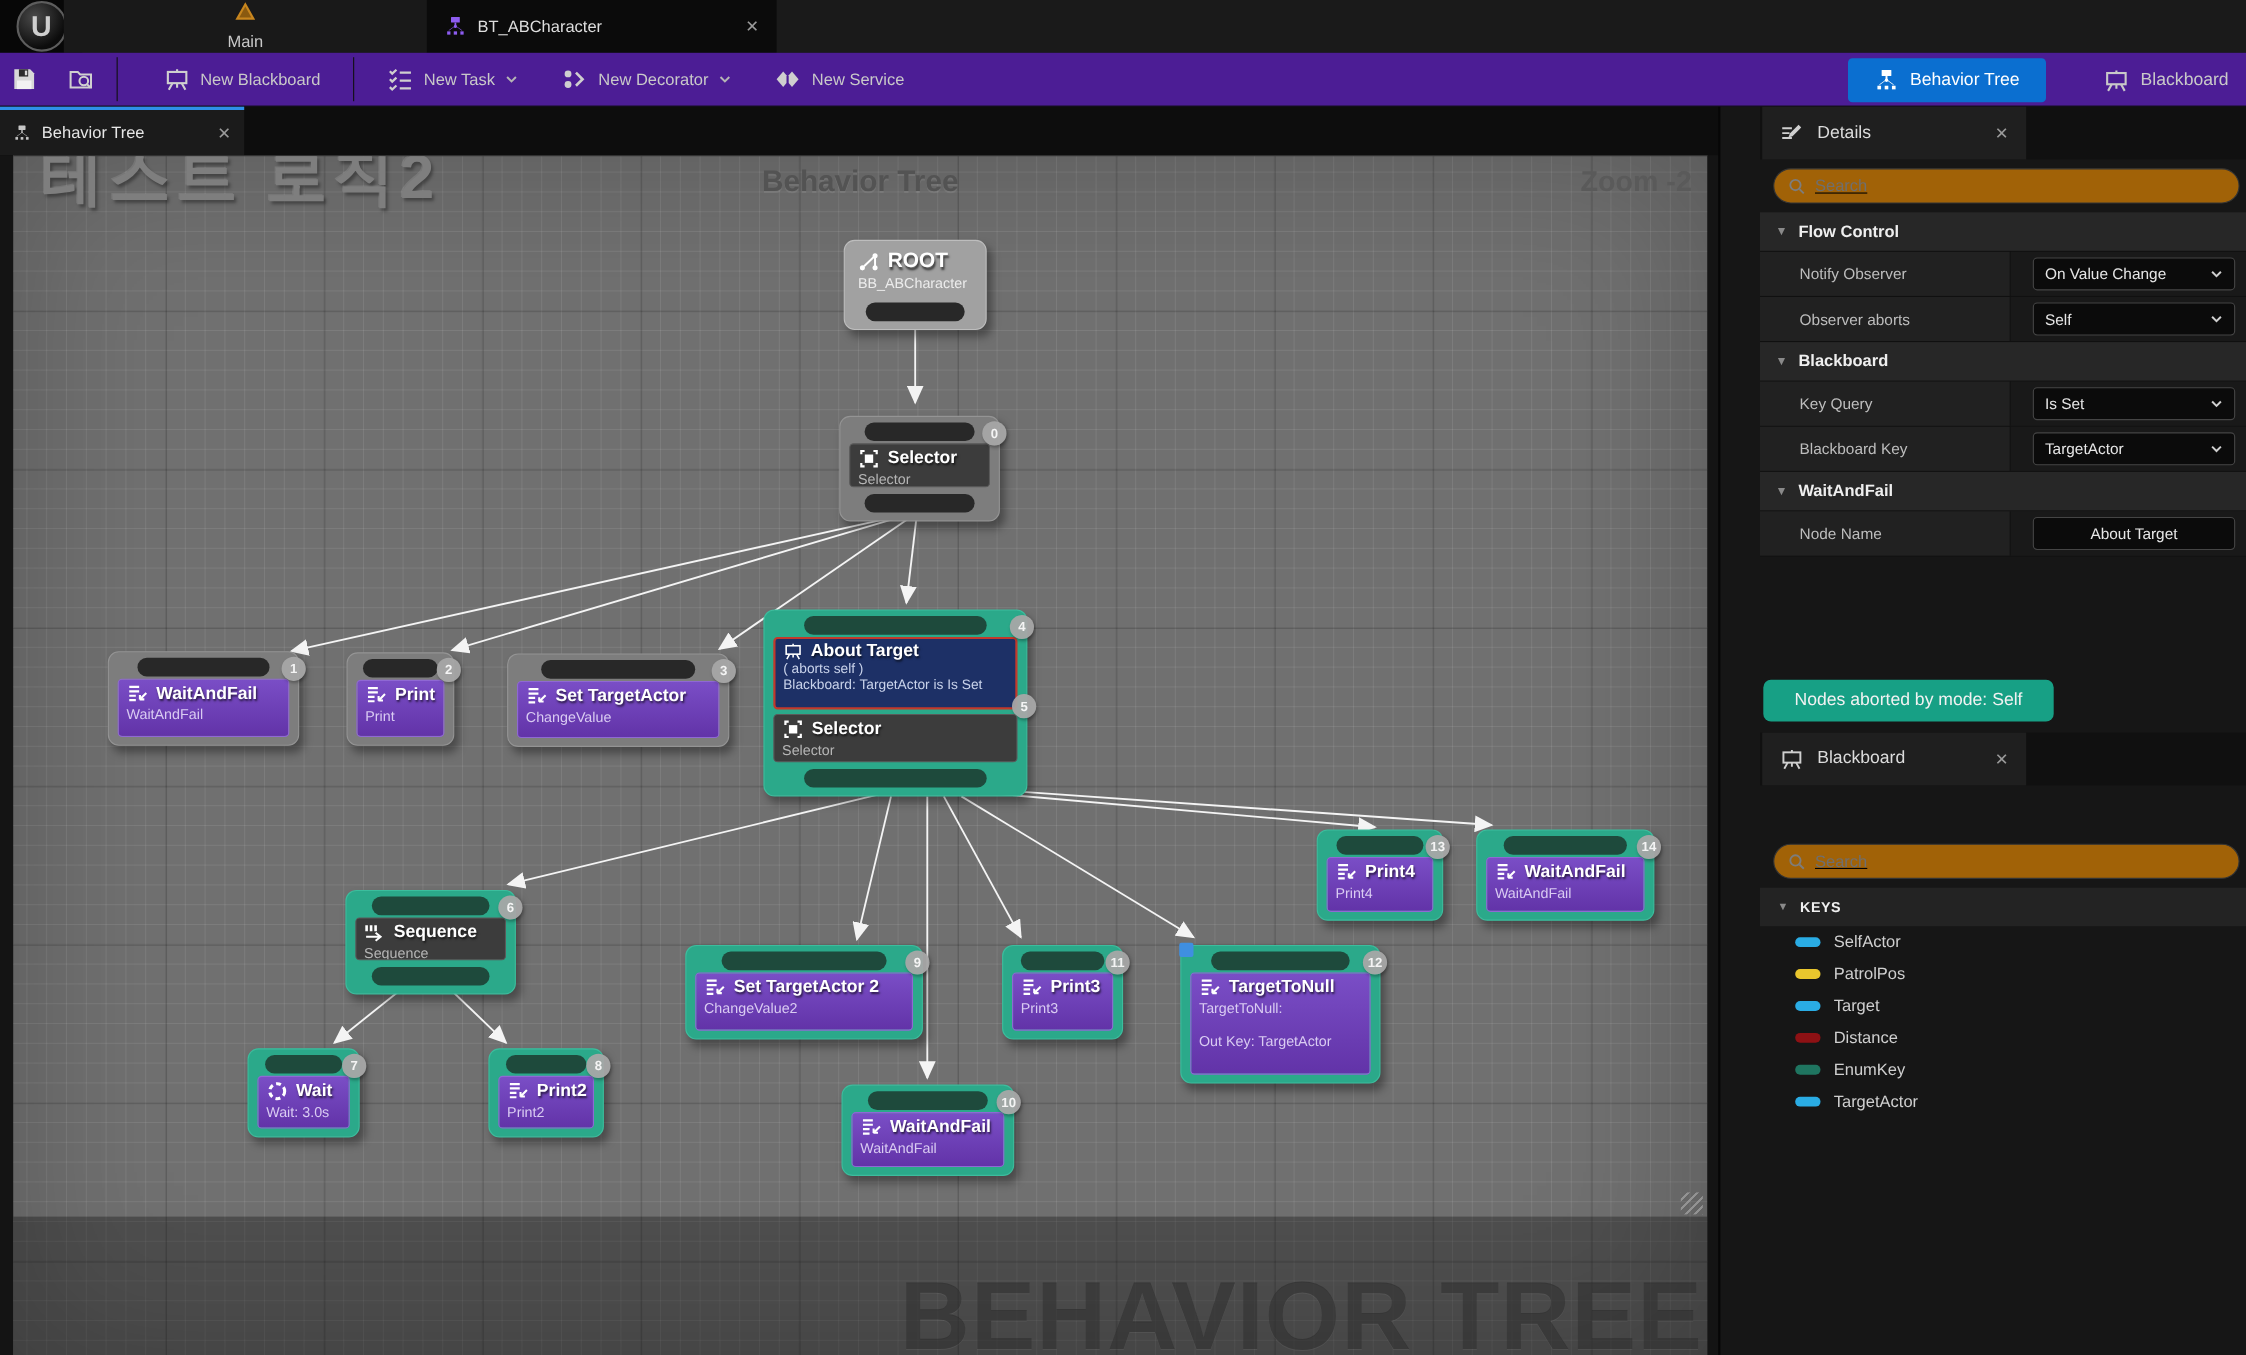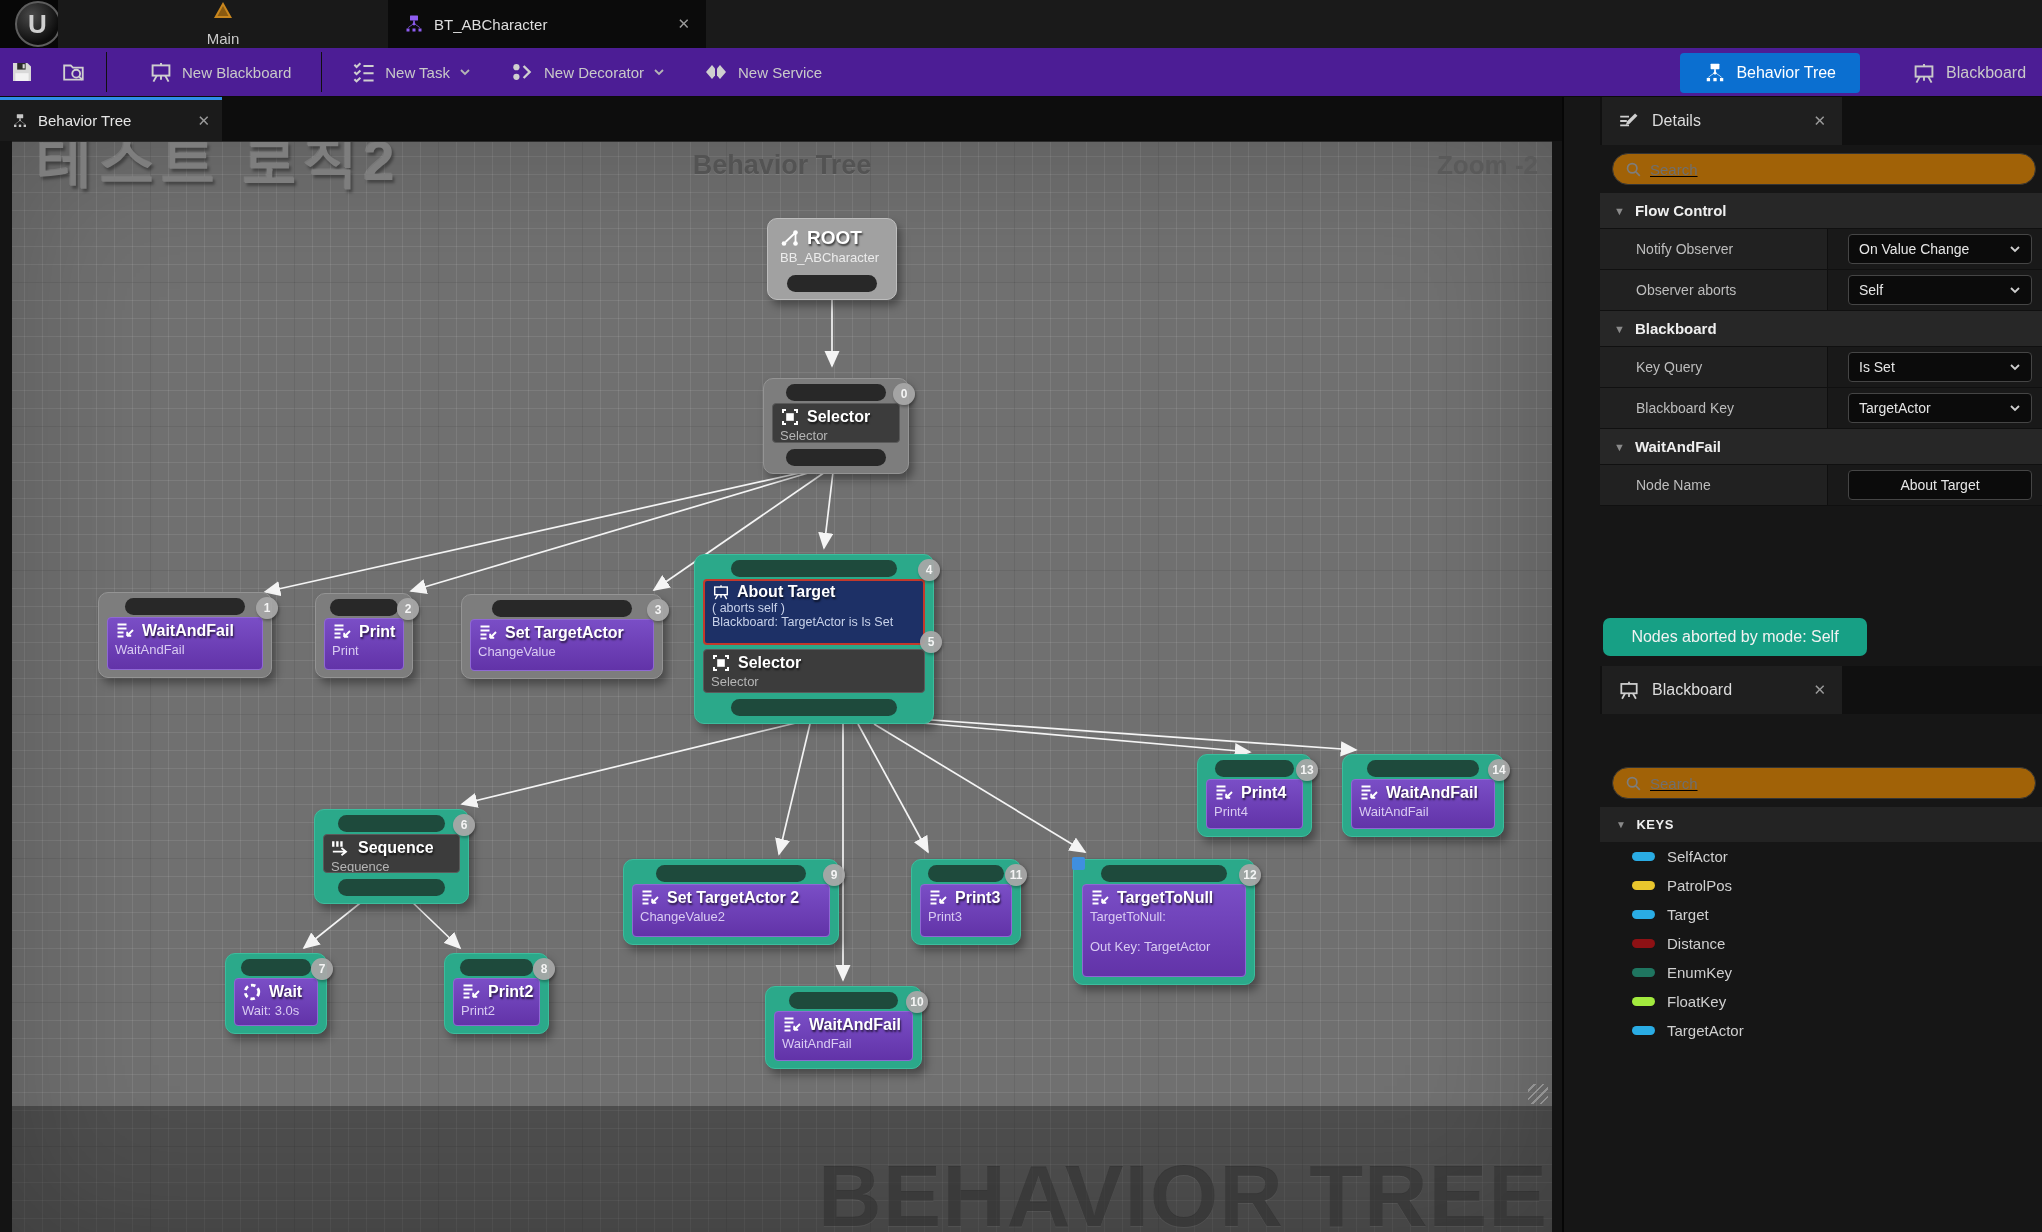--- a/index.html
+++ b/index.html
@@ -680,23 +680,19 @@
         </div>
         <div class="keyrow">
           <span class="keypill" style="background: rgb(142, 17, 20);"></span>
           <span class="keyname">Distance</span>
         </div>
         <div class="keyrow">
           <span class="keypill" style="background: rgb(31, 117, 96);"></span>
           <span class="keyname">EnumKey</span>
         </div>
         <div class="keyrow">
-          <span class="keypill" style="background: rgb(162, 234, 62);"></span>
-          <span class="keyname">FloatKey</span>
-        </div>
-        <div class="keyrow">
           <span class="keypill" style="background: rgb(42, 172, 228);"></span>
           <span class="keyname">TargetActor</span>
         </div>
       </div>
   </div>
 
 </div>
 
 </body></html>

